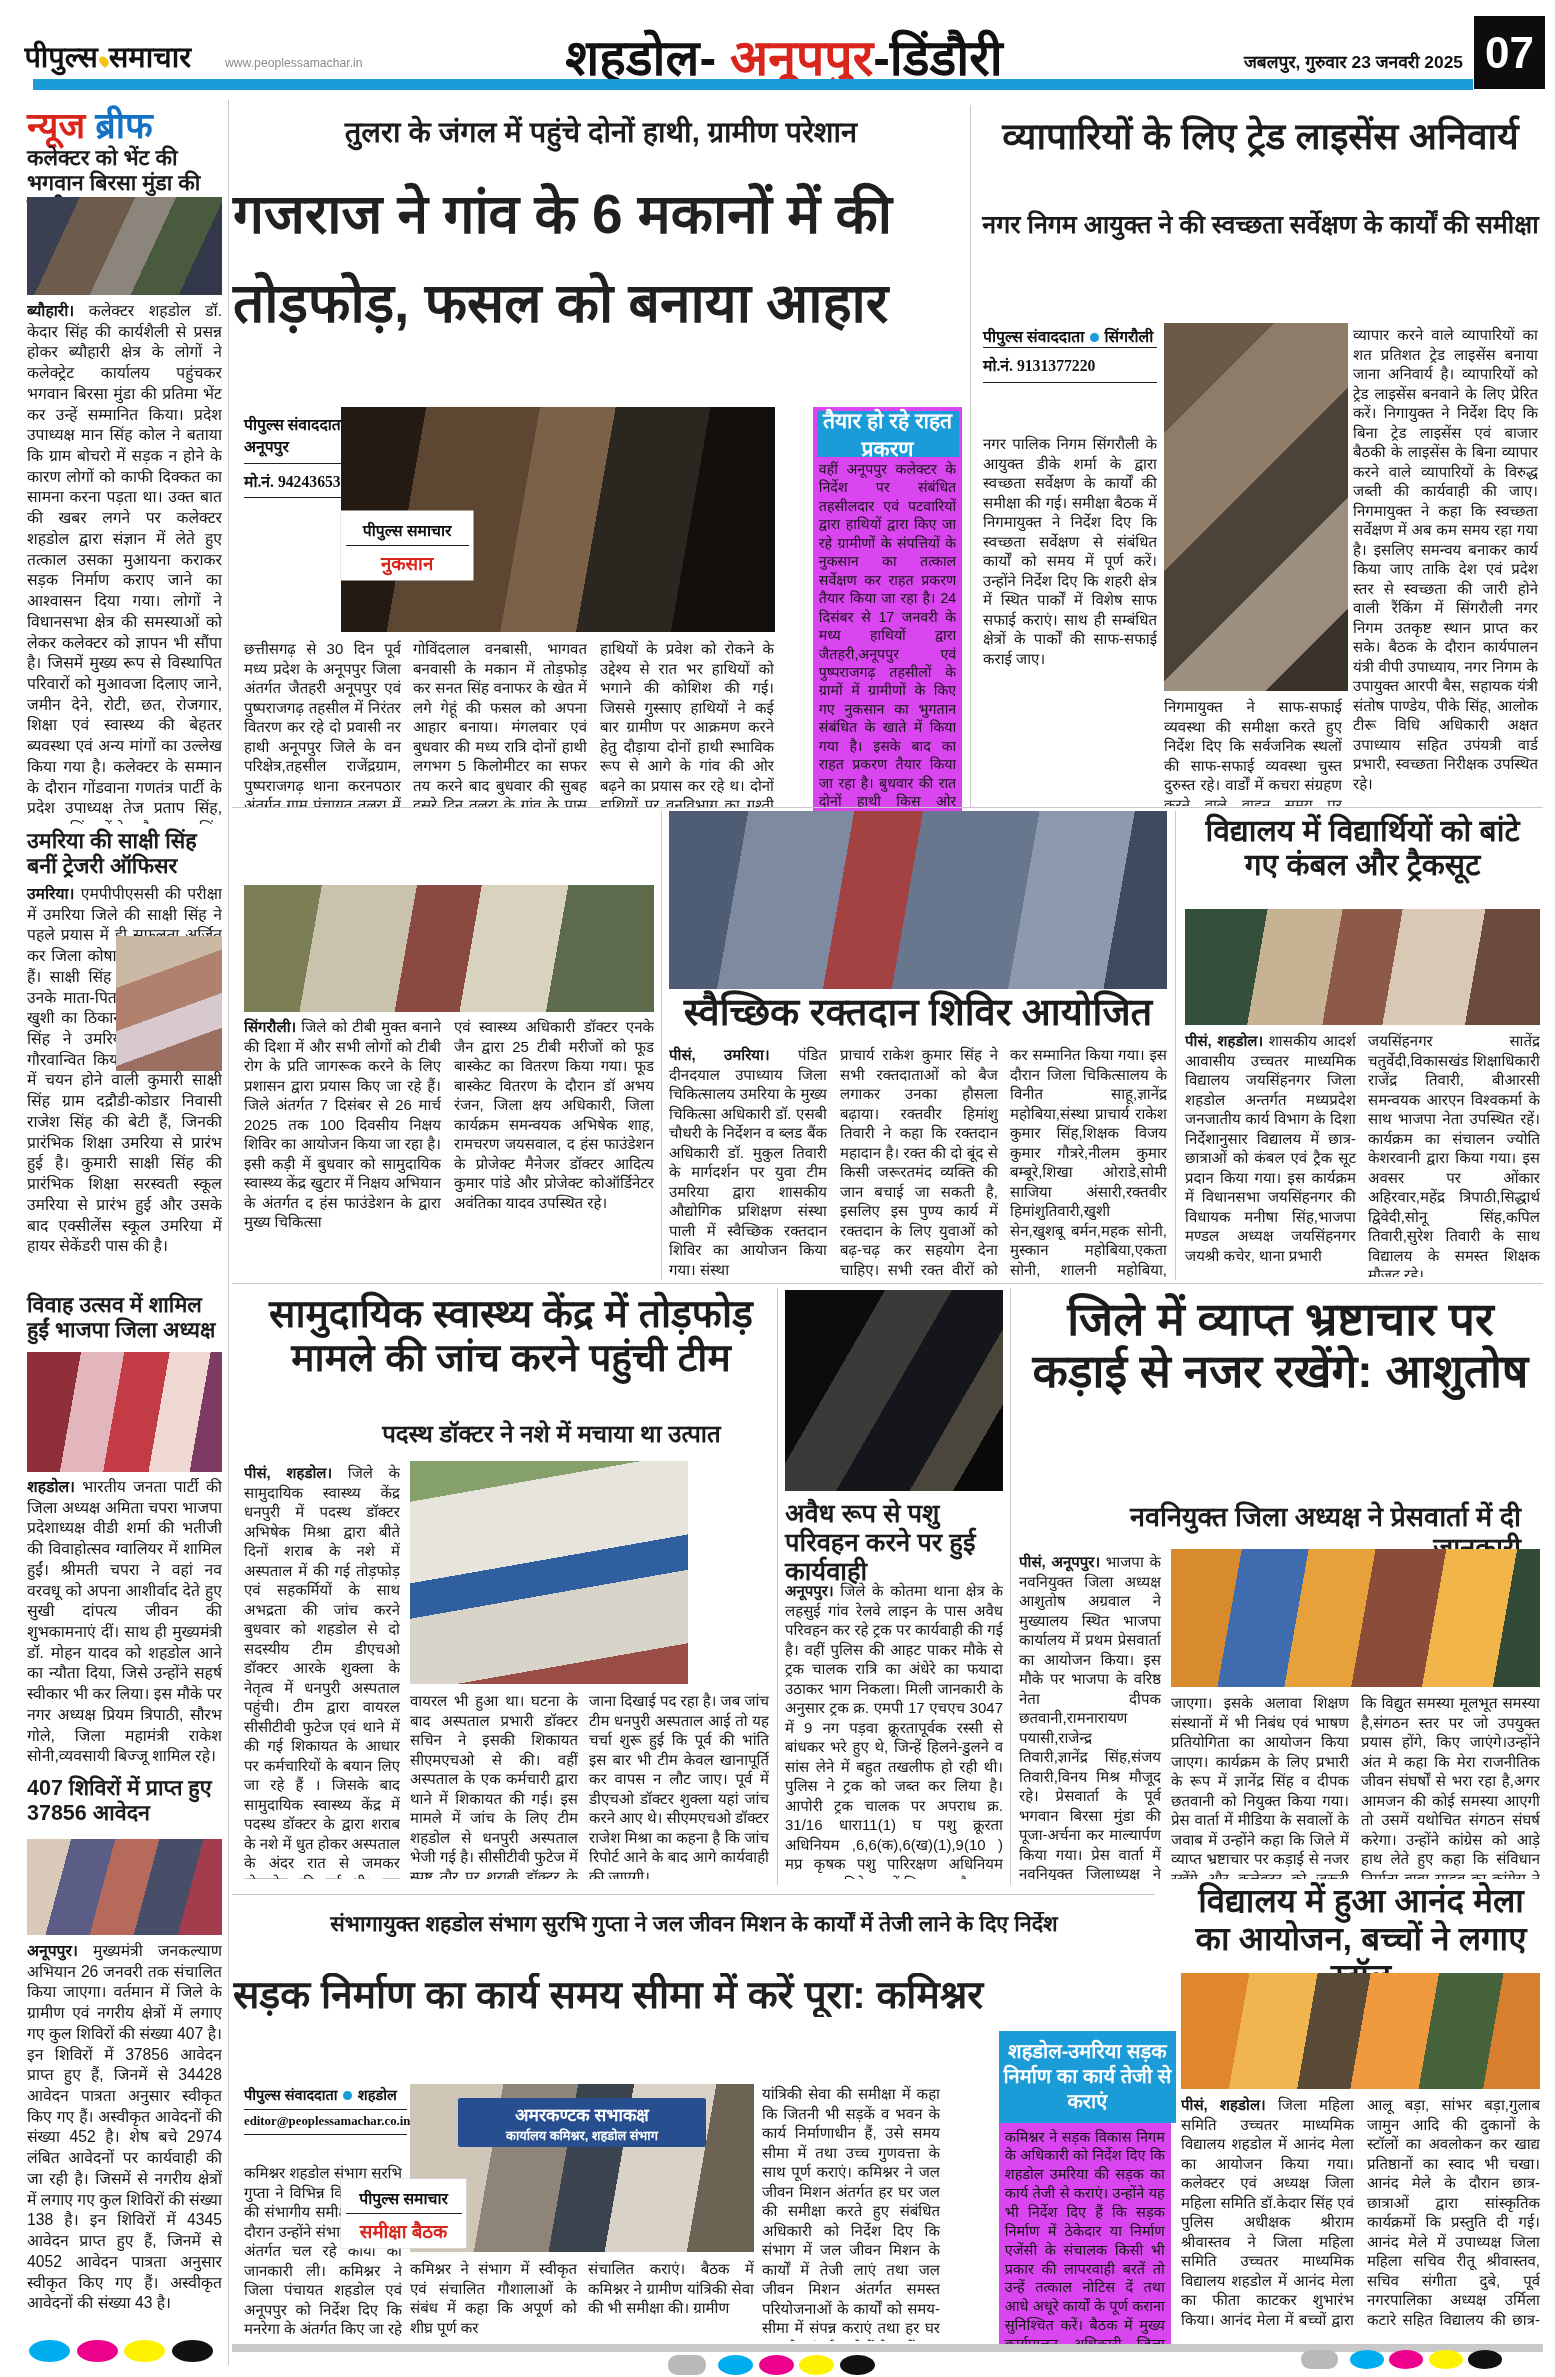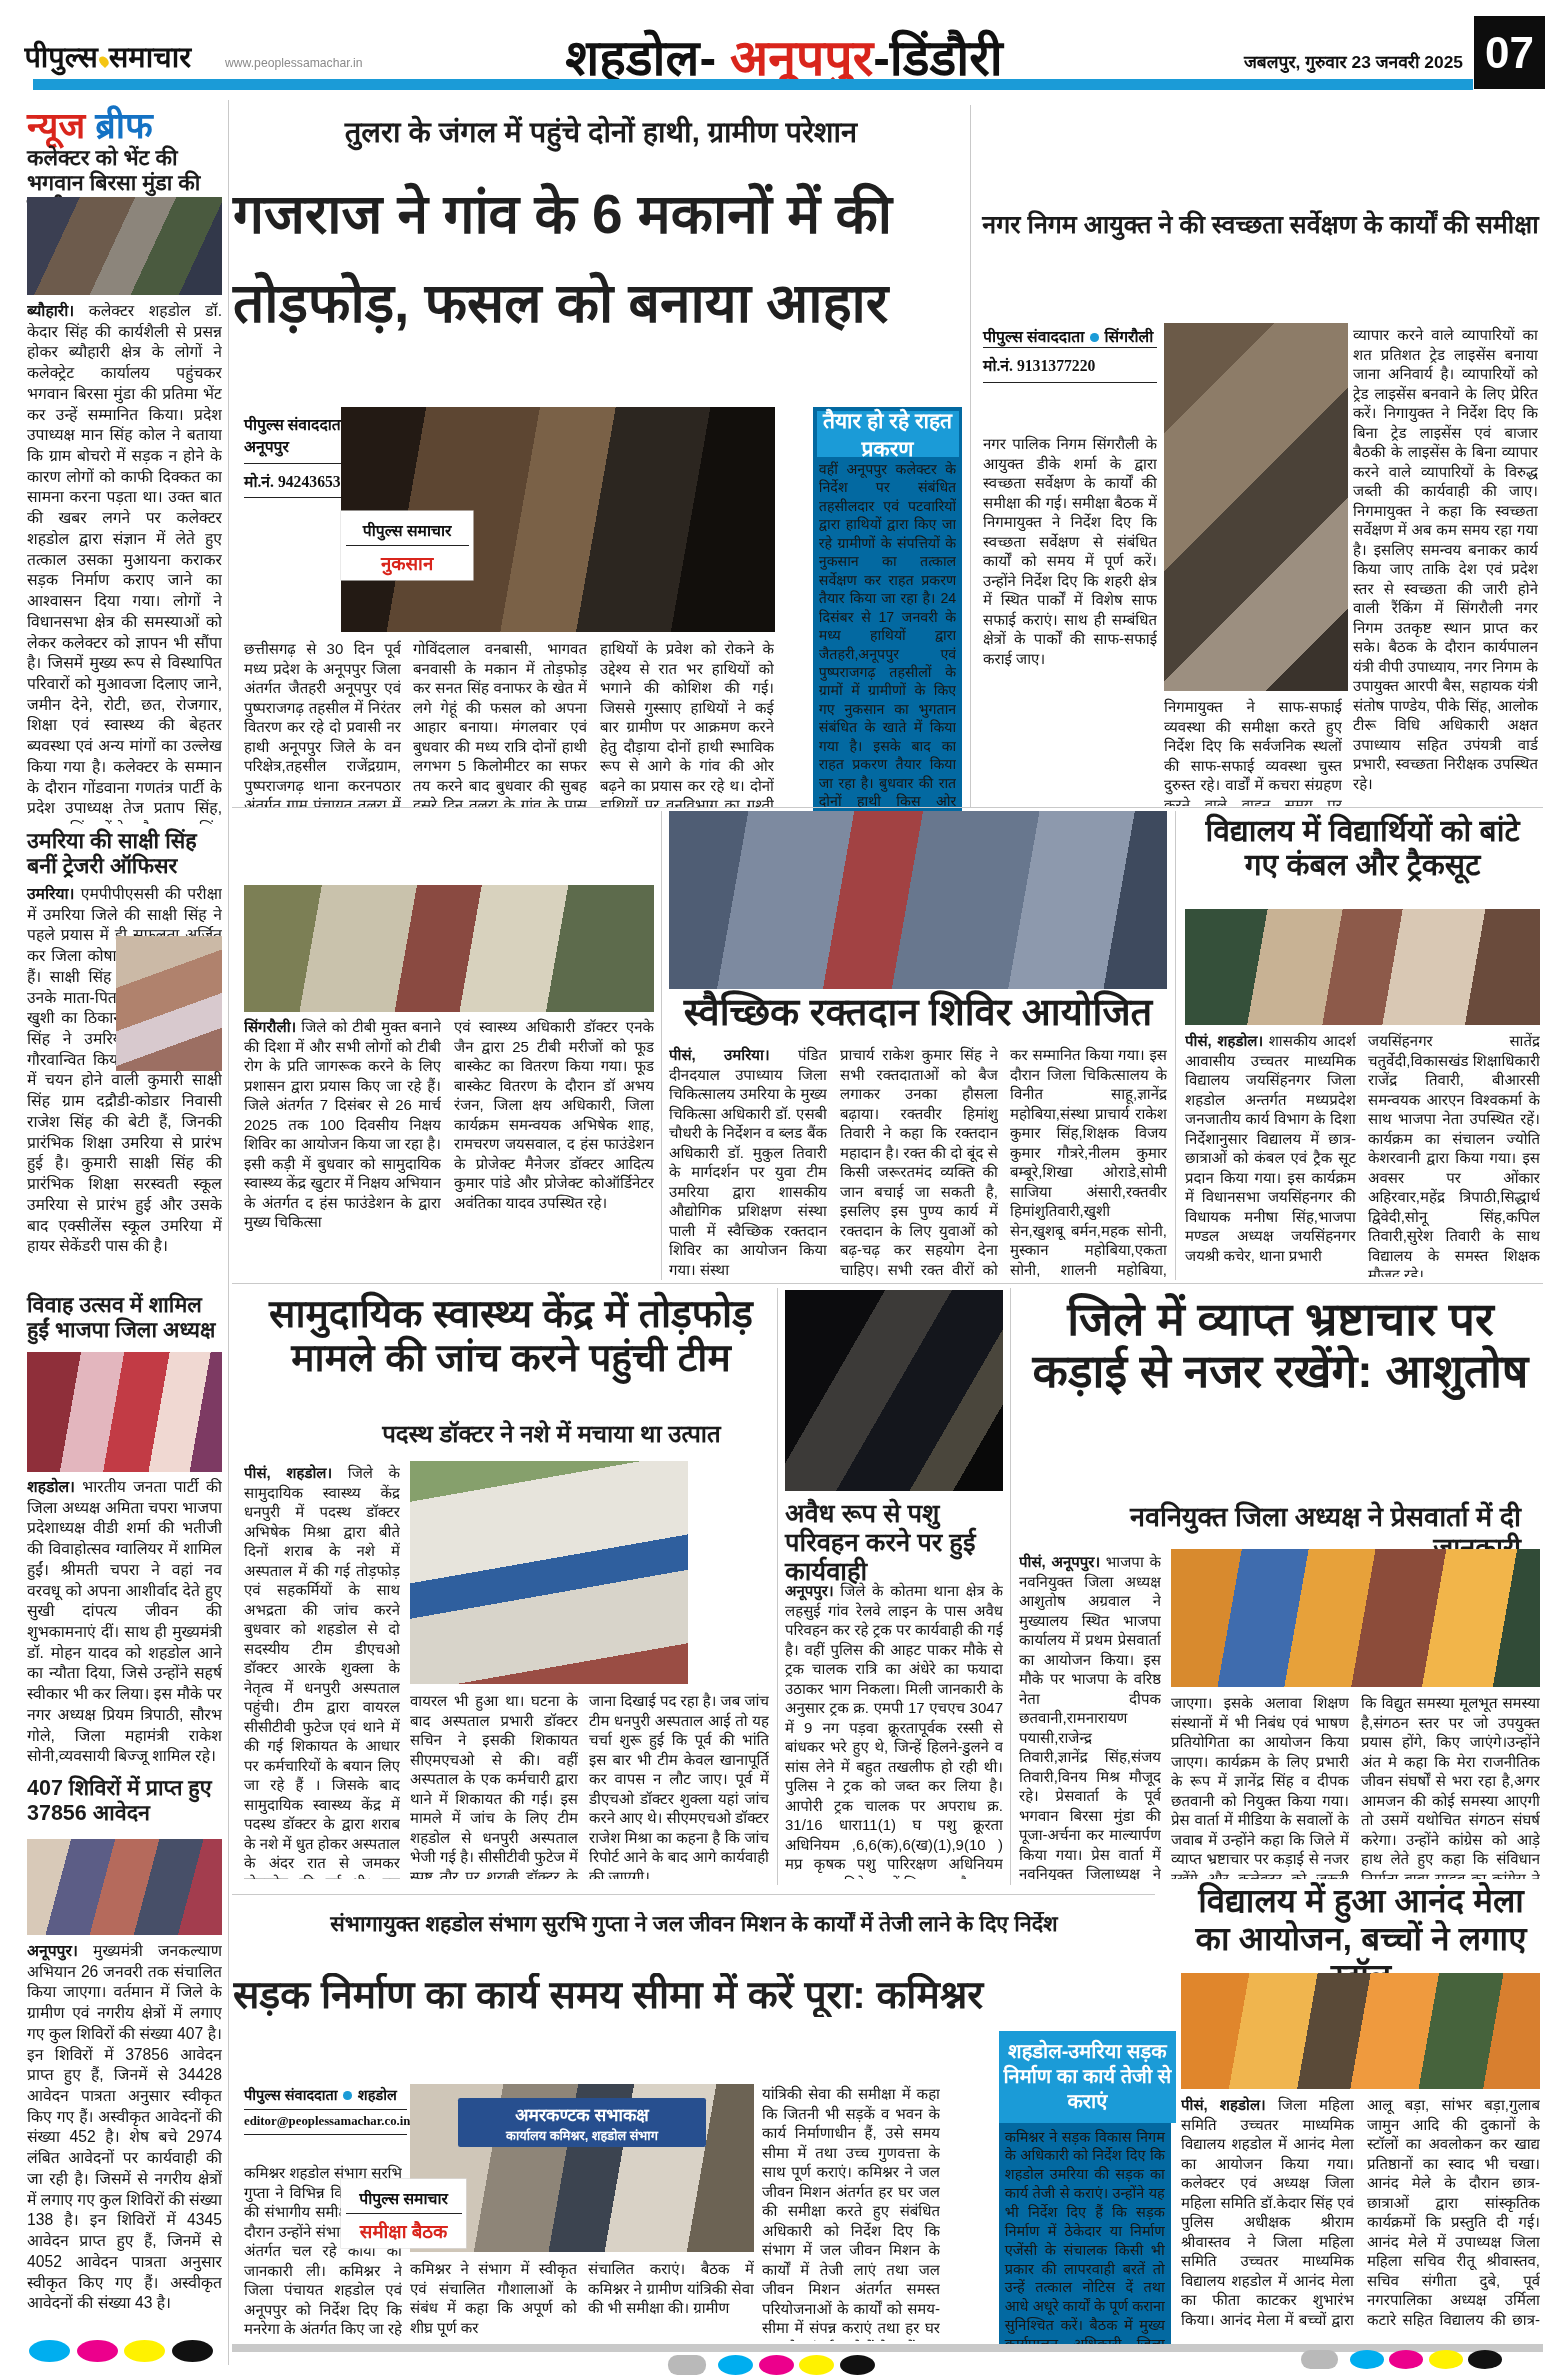--- a/index.html
+++ b/index.html
@@ -15,21 +15,21 @@
   .byl{font-weight:800;font-size:15.7px;color:#111;}
   .byl .rd{display:inline-block;width:8.7px;height:8.7px;border-radius:50%;background:#d9251c;margin:0 5.8px 1.2px 5.8px;vertical-align:middle;}
   .byl .bd{display:inline-block;width:8.7px;height:8.7px;border-radius:50%;background:#1b9bd7;margin:0 5.8px 1.2px 5.8px;vertical-align:middle;}
   .phone{font-weight:800;font-size:15.7px;font-family:"Liberation Serif",serif;}
   .credit{background:#ffffff;text-align:center;padding:8.1px 4.6px 4.6px 4.6px;box-shadow:0 0 0 0.6px #ddd;}
   .credit .cr{font-weight:800;font-size:15.7px;border-bottom:1.2px solid #222;padding-bottom:3.5px;display:block;}
   .credit .lb{font-weight:800;font-size:18.6px;color:#d9251c;display:block;margin-top:4.6px;}
   .pin{display:inline-block;width:7.5px;height:11px;background:#f4c514;border-radius:50% 50% 50% 0;transform:rotate(-45deg);margin:0 1.7px;}
   .bluebar{background:#1b9bd7;}
   .pgbox{background:#0d0d0d;color:#fff;font-weight:800;display:flex;align-items:center;justify-content:center;}
-  .sbox{background:#0369a1;}
+  .sbox{background:#d946ef;}
   .sboxhd{background:#1b9bd7;color:#fff;font-weight:800;text-align:center;}
   .reg{border-radius:50%;}
   .c1{background:#00aeef;} .c2{background:#ec008c;} .c3{background:#fff200;} .c4{background:#111111;} .c5{background:#b9b9b9;}
   .signboard{background:#274f8f;color:#fff;font-weight:700;text-align:center;border-radius:2.3px;padding:3.5px 2.3px;}
 </style>
 </head>
 <body>
 
 <div id="page">
 
@@ -105,20 +105,21 @@
   <div class="a bt" style="left:244px;top:639px;width:157px;height:168px;">छत्तीसगढ़ से 30 दिन पूर्व मध्य प्रदेश के अनूपपुर जिला अंतर्गत जैतहरी अनूपपुर एवं पुष्पराजगढ़ तहसील में निरंतर वितरण कर रहे दो प्रवासी नर हाथी अनूपपुर जिले के वन परिक्षेत्र,तहसील राजेंद्रग्राम, पुष्पराजगढ़ थाना करनपठार अंतर्गत ग्राम पंचायत तुलरा में स्थित बिरासिनी देवी मंदिर के पास जंगल में दूसरे दिन ठहरकर विश्राम कर रहे हैं। दोनों हाथियों द्वारा मंगलवार एवं बुधवार की मध्य रात्रि ग्राम पंचायत तुलरा के तुलरा,पाखाटोला गांव में 6 ग्रामीणों के घरों में तोड़फोड़ कर एक किसान के खेत में लगी गेहूं की फसल को अपना आहार बनाया गया है। वहीं गोपाल पिता नन्हू सिंह, वीर सिंह पिता बैसाखू सिंह,नानू पिता अल्लू बनवासी, कांशीराम वनवासी,</div>
   <div class="a bt" style="left:413px;top:639px;width:174px;height:168px;">गोविंदलाल वनबासी, भागवत बनवासी के मकान में तोड़फोड़ कर सनत सिंह वनाफर के खेत में लगे गेहूं की फसल को अपना आहार बनाया। मंगलवार एवं बुधवार की मध्य रात्रि दोनों हाथी लगभग 5 किलोमीटर का सफर तय करने बाद बुधवार की सुबह दूसरे दिन तुलरा के गांव के पास स्थित बिरासिनी मंदिर के समीप जंगल में ठहरकर विश्राम कर रहे हैं। विगत रात दोनों हाथियों के जंगल से निकलकर विचरण करने के दौरान अधिक संख्या में एकत्रित ग्रामीणों द्वारा अपने गांव,मोहल्ला में</div>
   <div class="a bt" style="left:600px;top:639px;width:174px;height:168px;">हाथियों के प्रवेश को रोकने के उद्देश्य से रात भर हाथियों को भगाने की कोशिश की गई। जिससे गुस्साए हाथियों ने कई बार ग्रामीण पर आक्रमण करने हेतु दौड़ाया दोनों हाथी स्भाविक रूप से आगे के गांव की ओर बढ़ने का प्रयास कर रहे थ। दोनों हाथियों पर वनविभाग का गश्ती दल व पुलिस दल निरंतर दिन एवं रात में नजर रखते हुए निगरानी कर रहे हैं। हाथियों के संभावित विचरण क्षेत्र पर हाथियों की सुरक्षा को देखते हुए विद्युत लाइन बंद रखी जा रही है।</div>
 
   <div class="a sbox" style="left:813px;top:407px;width:149px;height:425px;">
     <div class="sboxhd" style="margin:3.5px;height:46px;font-size:21px;display:flex;align-items:center;justify-content:center;">तैयार हो रहे राहत प्रकरण</div>
     <div class="bt" style="margin:2.3px 5.8px;font-size:14.2px;height:360px;">वहीं अनूपपुर कलेक्टर के निर्देश पर संबंधित तहसीलदार एवं पटवारियों द्वारा हाथियों द्वारा किए जा रहे ग्रामीणों के संपत्तियों के नुकसान का तत्काल सर्वेक्षण कर राहत प्रकरण तैयार किया जा रहा है। 24 दिसंबर से 17 जनवरी के मध्य हाथियों द्वारा जैतहरी,अनूपपुर एवं पुष्पराजगढ़ तहसीलों के ग्रामों में ग्रामीणों के किए गए नुकसान का भुगतान संबंधित के खाते में किया गया है। इसके बाद का राहत प्रकरण तैयार किया जा रहा है। बुधवार की रात दोनों हाथी किस ओर विचरण करेंगे यह देर रात होने पर ही पता चल सकेगा। जिला प्रशासन एवं वनविभाग के अधिकारियों ने ग्रामीणों को सजग एवं सतर्क रहने की अपील करते हुए प्रवासी हाथियों के नजदीक नहीं जाने, हाथियों को परेशान नहीं करने, उनके ऊपर किसी भी तरह का प्रहार एवं अन्य वस्तुओं से प्रहार नहीं किए जाने की अपील की है।</div>
   </div>
 
   <div class="a vline" style="left:970px;top:105px;height:702px;"></div>
+  <div class="a ctr hl" style="left:980px;top:116px;width:561px;font-size:37px;">व्यापारियों के लिए ट्रेड लाइसेंस अनिवार्य</div>
   <div class="a ctr hl" style="left:980px;top:210px;width:561px;font-size:25px;">नगर निगम आयुक्त ने की स्वच्छता सर्वेक्षण के कार्यों की समीक्षा</div>
 
   <div class="a" style="left:983px;top:325px;width:174px;">
     <div class="byl" style="border-bottom:1.7px solid #222;padding-bottom:0;">
       <span>पीपुल्स संवाददाता</span><span class="bd"></span><span>सिंगरौली</span>
     </div>
     <div class="phone" style="padding-top:5.8px;border-bottom:1.7px solid #222;padding-bottom:5.8px;">मो.नं. 9131377220</div>
   </div>
 
   <div class="a photo" style="left:1164px;top:323px;width:184px;height:368px;background:linear-gradient(135deg,#6b5a48 0 20%,#8d7c68 20% 45%,#4b4238 45% 65%,#9c8f80 65% 85%,#3a332c 85%);"></div>

